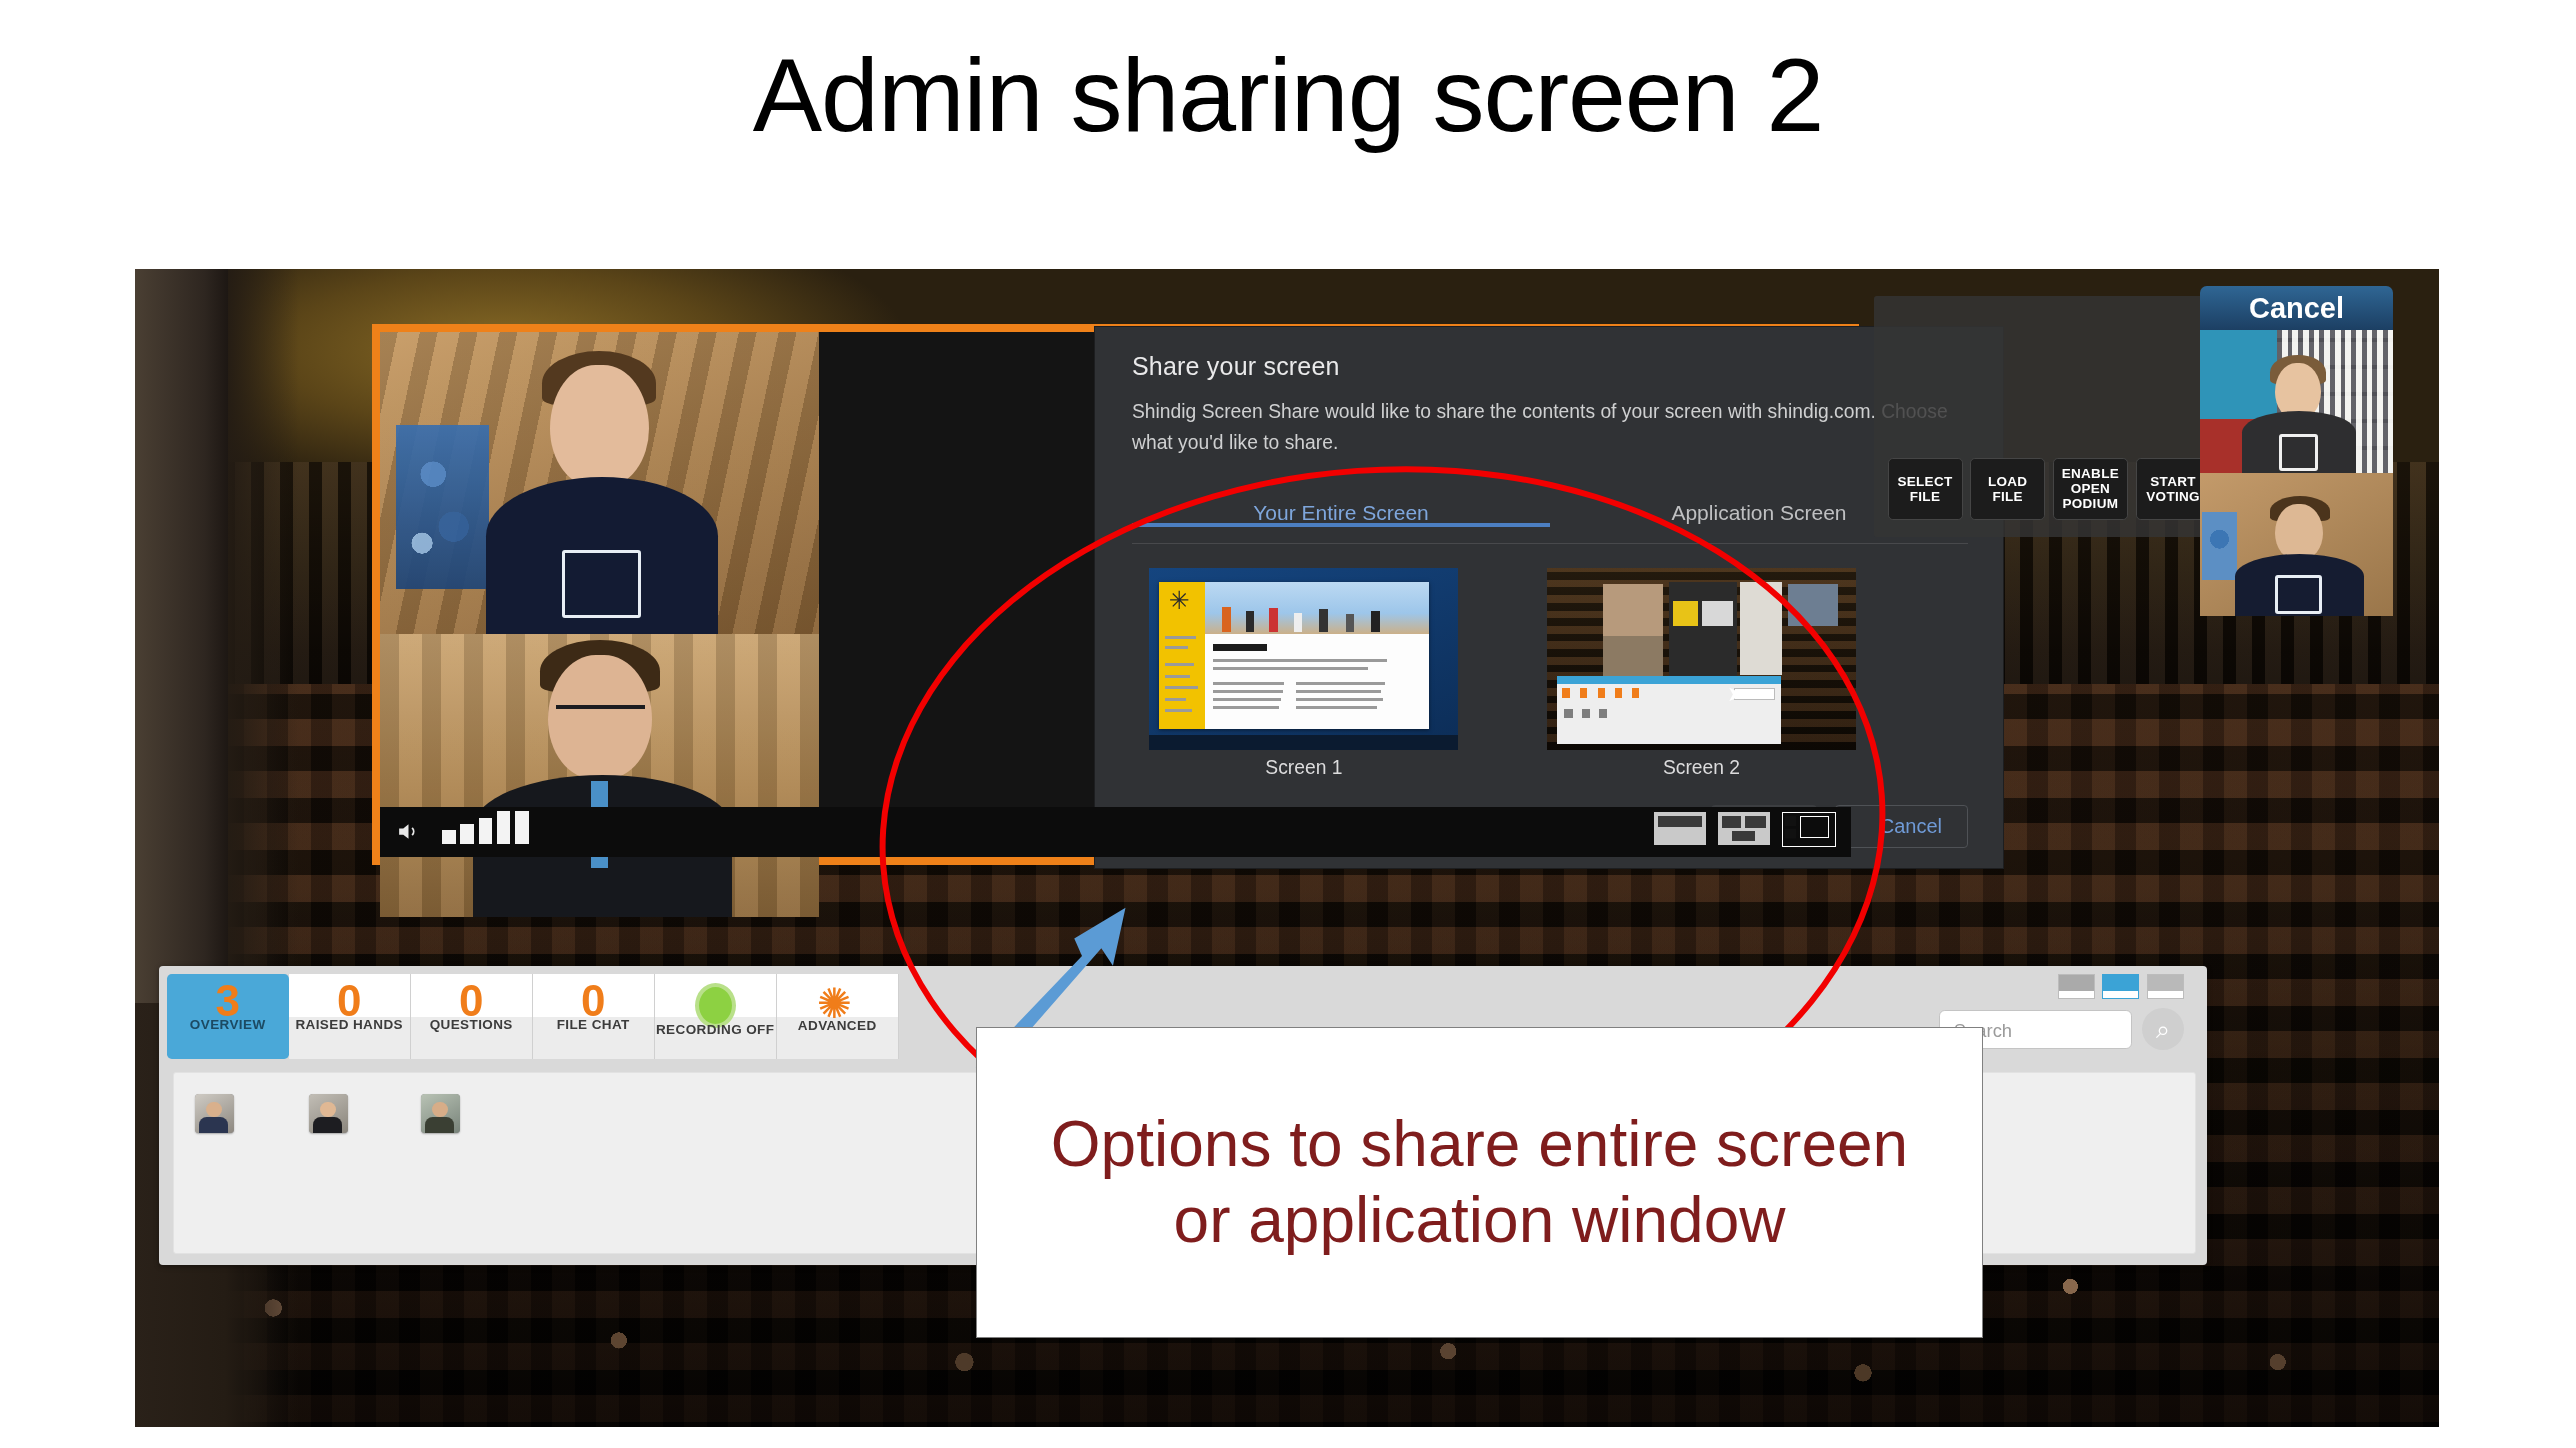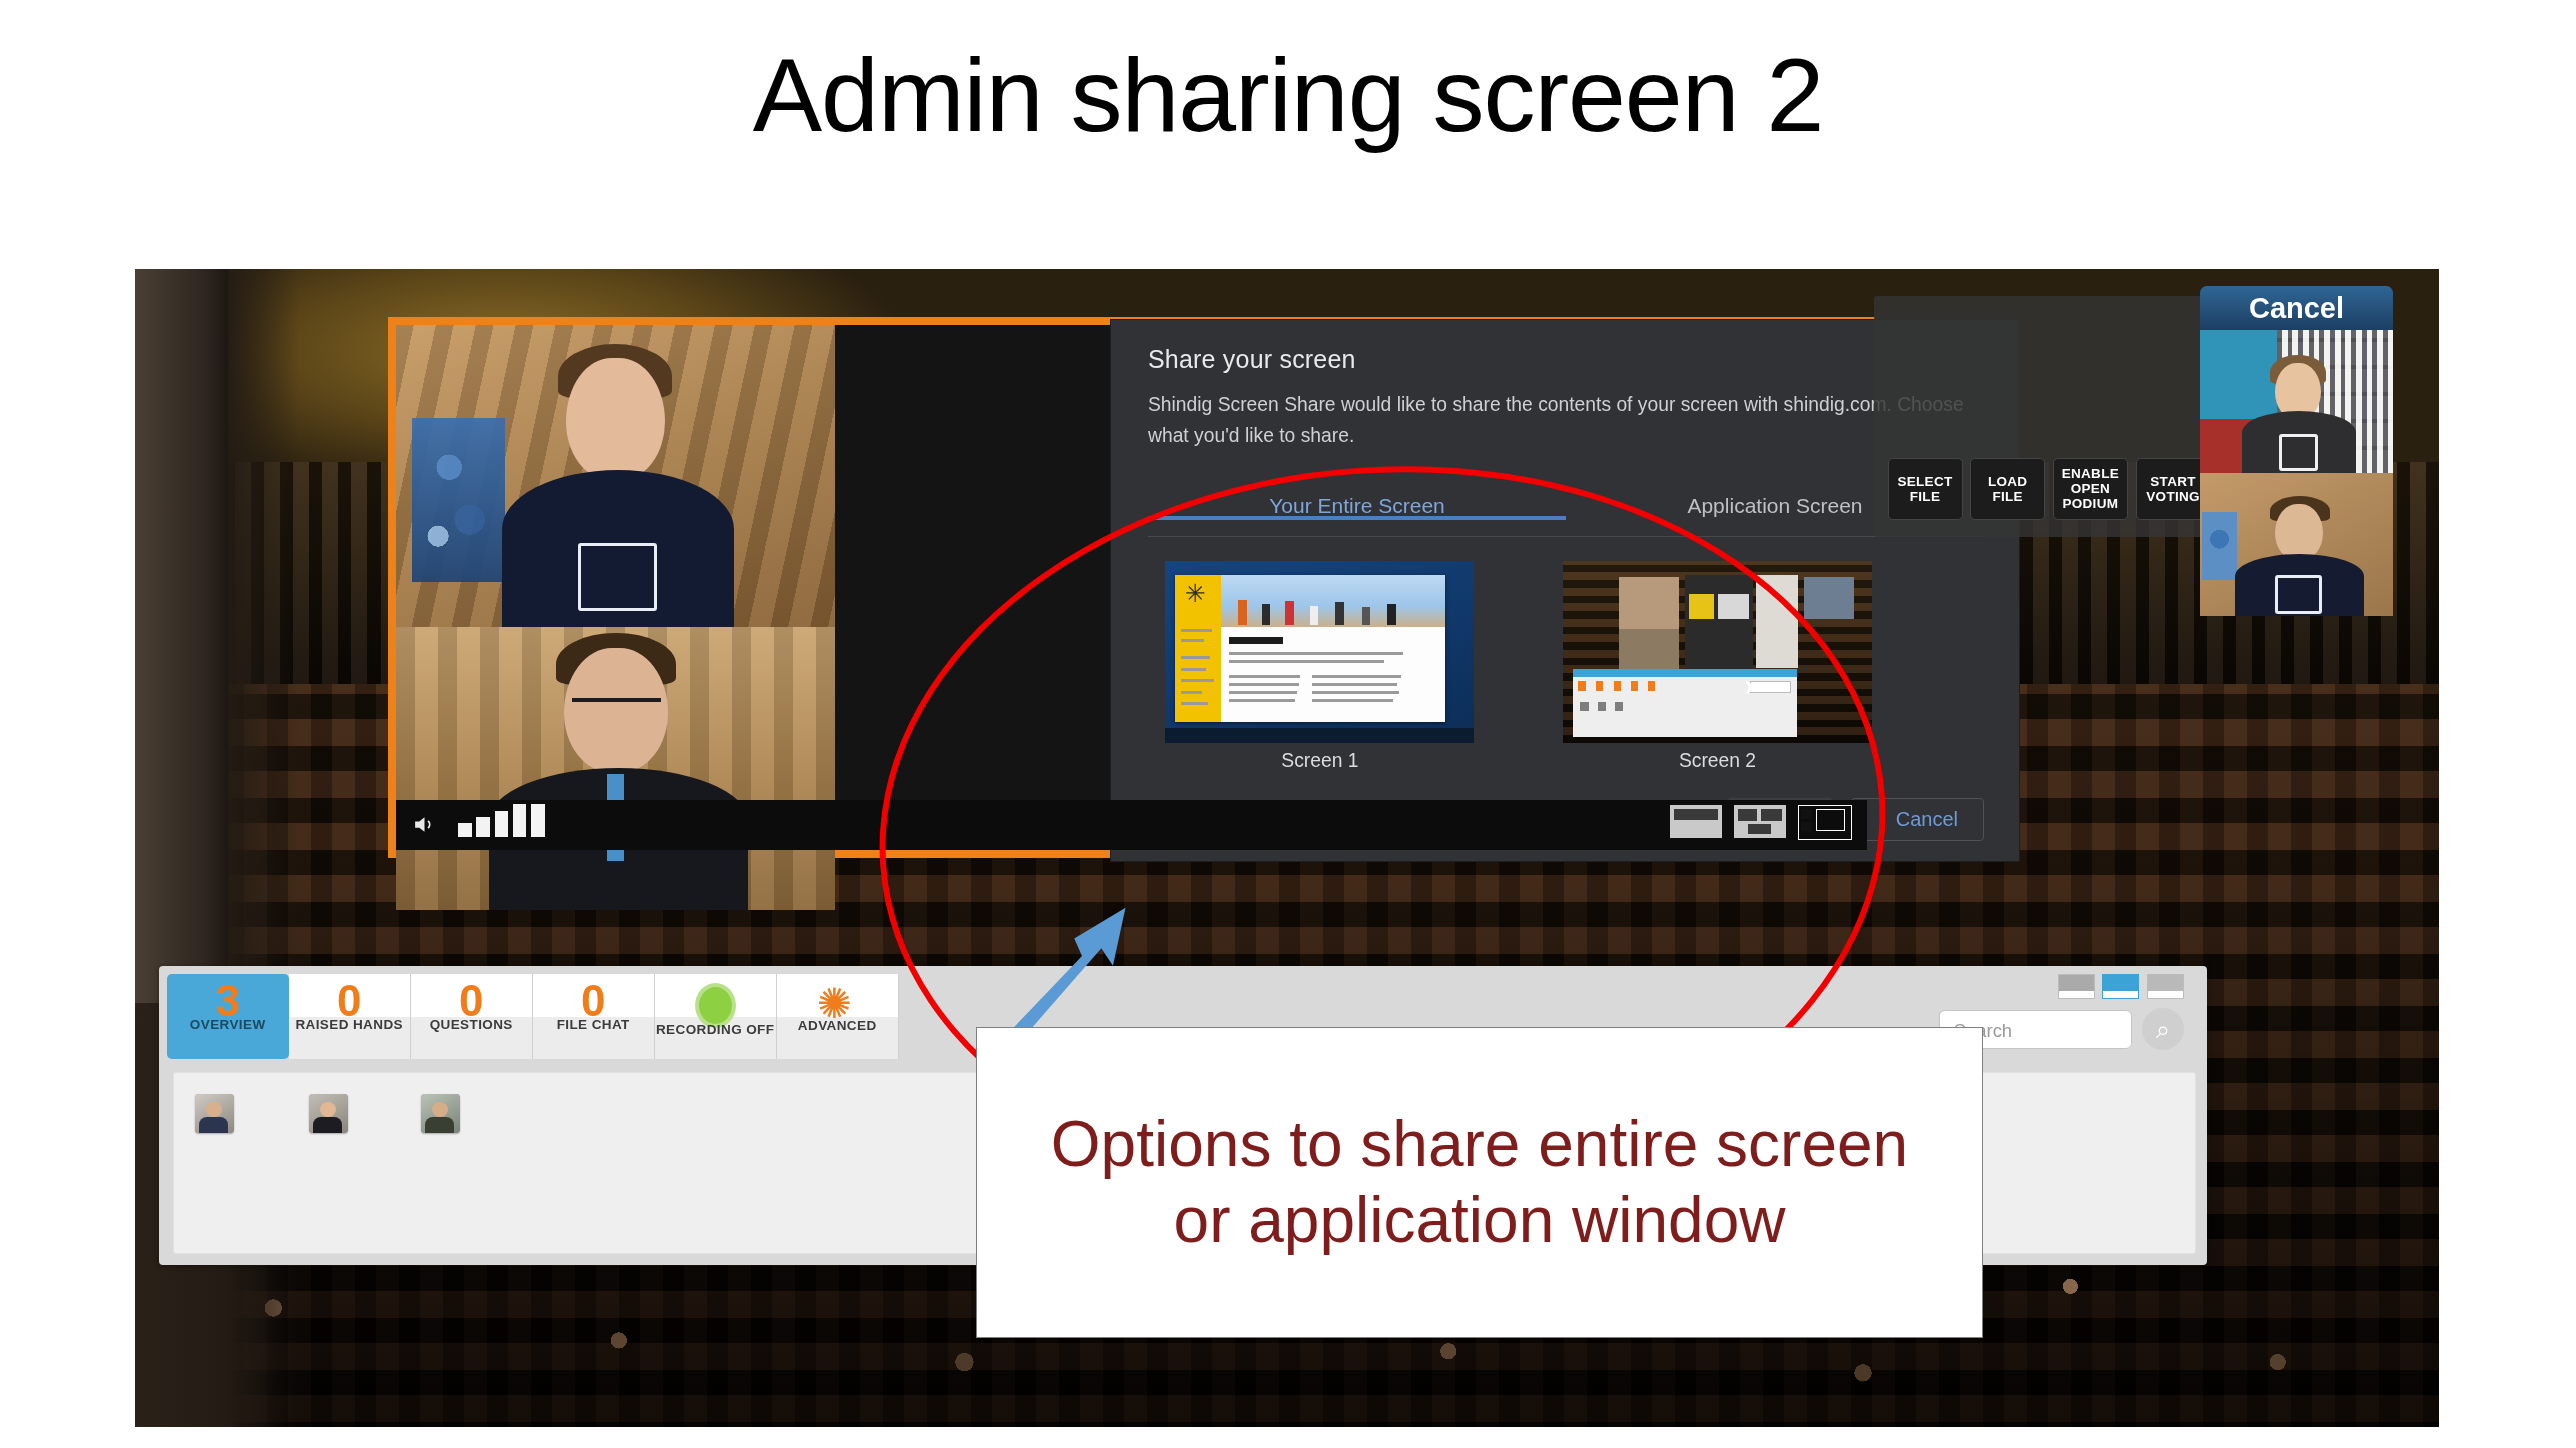--- a/index.html
+++ b/index.html
@@ -64,22 +64,22 @@
       radial-gradient(circle 14.5px at 93% 88%, #553f2d 0 55%, transparent 56%),
       linear-gradient(rgba(0,0,0,0) 0%, rgba(0,0,0,.35) 60%, rgba(0,0,0,.6) 100%);
   }
   .venue .shade-l{position:absolute;left:0;top:0;width:164px;height:100%;
     background:linear-gradient(90deg,#2a2119 0%,#241c14 55%,rgba(0,0,0,0) 100%);}
   .venue .pillar{position:absolute;left:0;top:0;width:93px;height:734px;
     background:linear-gradient(90deg,#4a3f33,#2e2620 75%,#1d1713);}
 
   
   .stage{
-    position:absolute;left:237px;top:48px;width:1487px;height:541px;
-    border:8.7px solid #ef8119;background:#141414;box-sizing:border-box;margin-left:16px;
+    position:absolute;left:237px;top:55px;width:1487px;height:541px;
+    border:8.7px solid #ef8119;background:#141414;box-sizing:border-box;
   }
   .cam{position:absolute;overflow:hidden;background:#2a2118;}
   .cam-a{left:0;top:0;width:439px;height:302px;}
   .cam-b{left:0;top:302px;width:439px;height:283px;}
 
   .wood{
     position:absolute;inset:0;
     background:
       repeating-linear-gradient(102deg, rgba(0,0,0,.16) 0 17.4px, rgba(255,255,255,.05) 17.4px 39px),
       linear-gradient(160deg,#c69a63 0%,#a97f4c 48%,#8a6336 100%);

